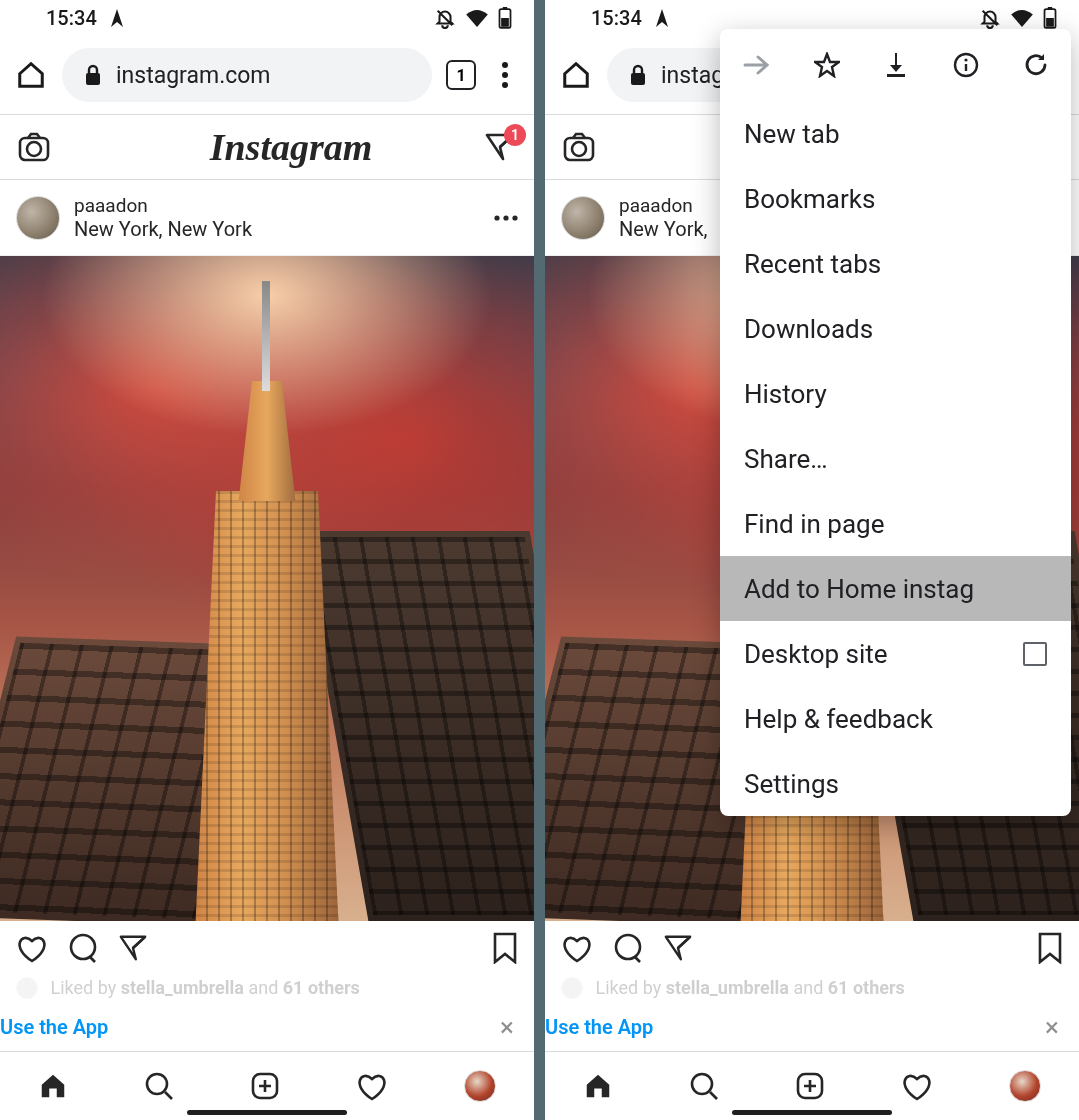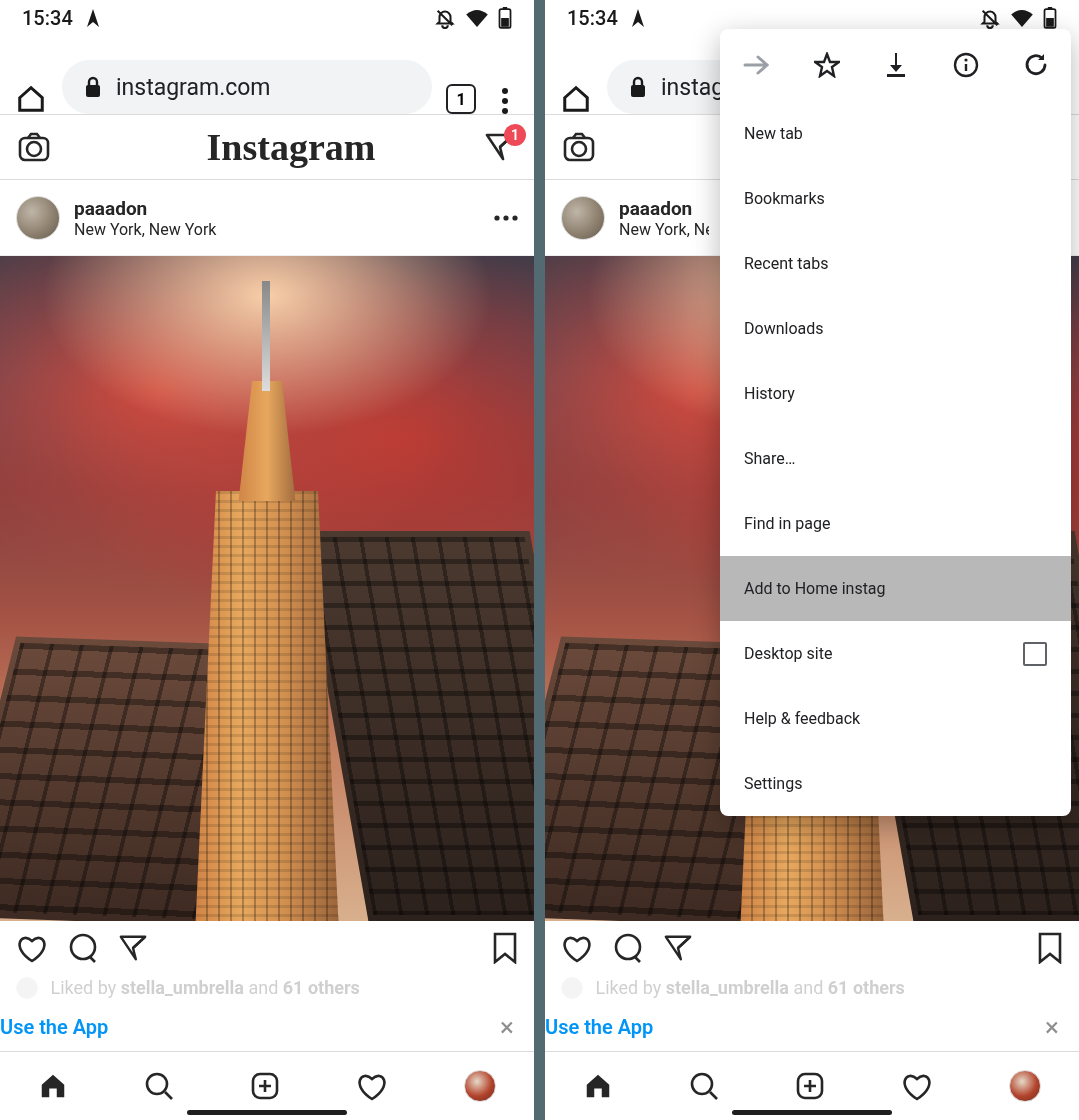--- a/index.html
+++ b/index.html
@@ -1,38 +1,38 @@
 <!DOCTYPE html>
 <html><head>
 <meta charset="utf-8">
 <style>
   * { box-sizing: border-box; margin:0; padding:0; font-family: Roboto, Arial, sans-serif; }
   body { background:#546a72; display:flex; width:1079px; height:1120px; overflow:hidden; }
   .phone { width:534px; height:1120px; background:#fff; display:flex; flex-direction:column; position:relative; }
   .divider { width:11px; height:1120px; background:#546a72; }
   
-  .status-bar { height:36px; display:flex; align-items:center; justify-content:space-between; padding:0 22px; font-size:20px; font-weight:500; color:#1a1a1a;}
+  .status-bar { height:36px; display:flex; align-items:center; justify-content:space-between; padding:0 22px; font-size:20px; font-weight:500; color:#1a1a1a;margin-left:24px;}
   .status-left { display:flex; align-items:center; gap:12px; }
   .status-right { display:flex; align-items:center; gap:10px; }
   
-  .chrome-bar { height:78px; display:flex; align-items:flex-end; padding:0 14px; gap:14px;}
+  .chrome-bar { height:78px; display:flex; align-items:center; padding:0 14px; gap:14px;}
   .home-icon {width:34px; display:flex; justify-content:center;}
   .omnibox { flex:1; height:54px; background:#f1f3f4; border-radius:27px; display:flex; align-items:center; padding:0 22px; gap:14px; color:#202124; font-size:23px;}
   .tab-count { width:30px; height:30px; border:2.5px solid #202124; border-radius:6px; display:flex; align-items:center; justify-content:center; font-size:16px; font-weight:700;}
   .kebab { width:30px; display:flex; justify-content:center;}
   
   .ig-header { height:66px; border-top:1px solid #dbdbdb; border-bottom:1px solid #dbdbdb; display:flex; align-items:center; justify-content:space-between; padding:0 18px; background:#fff;}
-  .ig-logo { font-family: 'Brush Script MT', cursive; font-size:38px; font-weight:600; color:#262626; margin-left:48px;}
+  .ig-logo { font-family: 'Brush Script MT', cursive; font-size:38px; font-weight:600; color:#262626; font-style:italic;margin-left:48px;}
   .dm { position:relative; }
   .badge { position:absolute; top:-8px; right:-10px; width:22px; height:22px; border-radius:11px; background:#ed4956; color:#fff; font-size:14px; font-weight:600; display:flex; align-items:center; justify-content:center;}
   
   .post-head { height:76px; display:flex; align-items:center; padding:0 16px; gap:14px; border-bottom:1px solid #efefef;}
   .avatar-sm { width:44px; height:44px; border-radius:22px; background: radial-gradient(circle at 35% 35%, #bfb6a8, #8b7d6b 60%, #5f584c); border:1px solid #dbdbdb;}
-  .username { font-weight:700; font-size:19px; color:#262626;}
-  .location { font-size:16px; color:#262626;}
+  .username { font-weight:400; font-size:19px; color:#262626;}
+  .location { font-size:20px; color:#262626;}
   .post-more { margin-left:auto; }
   
   .post-img { height:665px; position:relative; overflow:hidden;}
   .sky { position:absolute; inset:0; background:
       radial-gradient(ellipse 60% 30% at 50% 6%, #f7cfa9 0%, rgba(247,207,169,0) 70%),
       radial-gradient(ellipse 80% 40% at 30% 20%, #cf4a3e 0%, rgba(207,74,62,0.4) 40%, rgba(207,74,62,0) 75%),
       radial-gradient(ellipse 80% 40% at 75% 28%, #b93a33 0%, rgba(185,58,51,0.4) 50%, rgba(185,58,51,0) 80%),
       linear-gradient(to bottom, #3a3c4a 0%, #5a4451 18%, #803d3e 35%, #a65445 55%, #c58363 75%, #d8b08e 100%);
   }
   .building-left { position:absolute; left:-20px; bottom:0; width:260px; height:280px; background:linear-gradient(to bottom,#6b4a3b,#3d2a22); transform:skewX(-14deg) skewY(2deg); }
@@ -54,21 +54,21 @@
   .app-prompt{position:absolute; left:0; right:0; bottom:69px; height:48px; display:flex; align-items:center; justify-content:flex-start; background:#fff;}
   .app-prompt-text{color:#0095f6; font-weight:600; font-size:20px;}
   .app-prompt .close{position:absolute; right:20px; color:#8e8e8e; font-size:26px; line-height:1; }
   
   .tabbar { position:absolute; left:0; right:0; bottom:0; height:69px; background:#fff; border-top:1px solid #dbdbdb; display:flex; align-items:center; justify-content:space-around; }
   .avatar-tab{ width:32px;height:32px;border-radius:16px; background:radial-gradient(circle at 40% 35%, #e7d9c8, #b3442d 55%, #6d2a1c); border:1px solid #dbdbdb;}
   .handle{position:absolute; bottom:5px; left:50%; transform:translateX(-50%); width:160px; height:5px; border-radius:3px; background:#1f1f1f;}
   
   .chrome-menu { position:absolute; top:29px; right:8px; width:351px; background:#fff; border-radius:8px; box-shadow:0 8px 28px rgba(0,0,0,0.28); overflow:hidden; z-index:50;}
   .menu-iconrow{height:72px;display:flex;align-items:center;justify-content:space-around;}
-  .menu-item{height:65px;display:flex;align-items:center;padding:0 24px;font-size:16px;color:#202124;}
+  .menu-item{height:65px;display:flex;align-items:center;padding:0 24px;font-size:26px;color:#202124;}
   .menu-item.highlight{background:#b8b8b8;}
   .menu-item .chk{margin-left:auto;width:24px;height:24px;border:2.5px solid #5f6368;border-radius:2px;}
   svg{display:block}
 </style>
 </head>
 <body>
 
 <div class="phone">
 
   <div class="status-bar">

